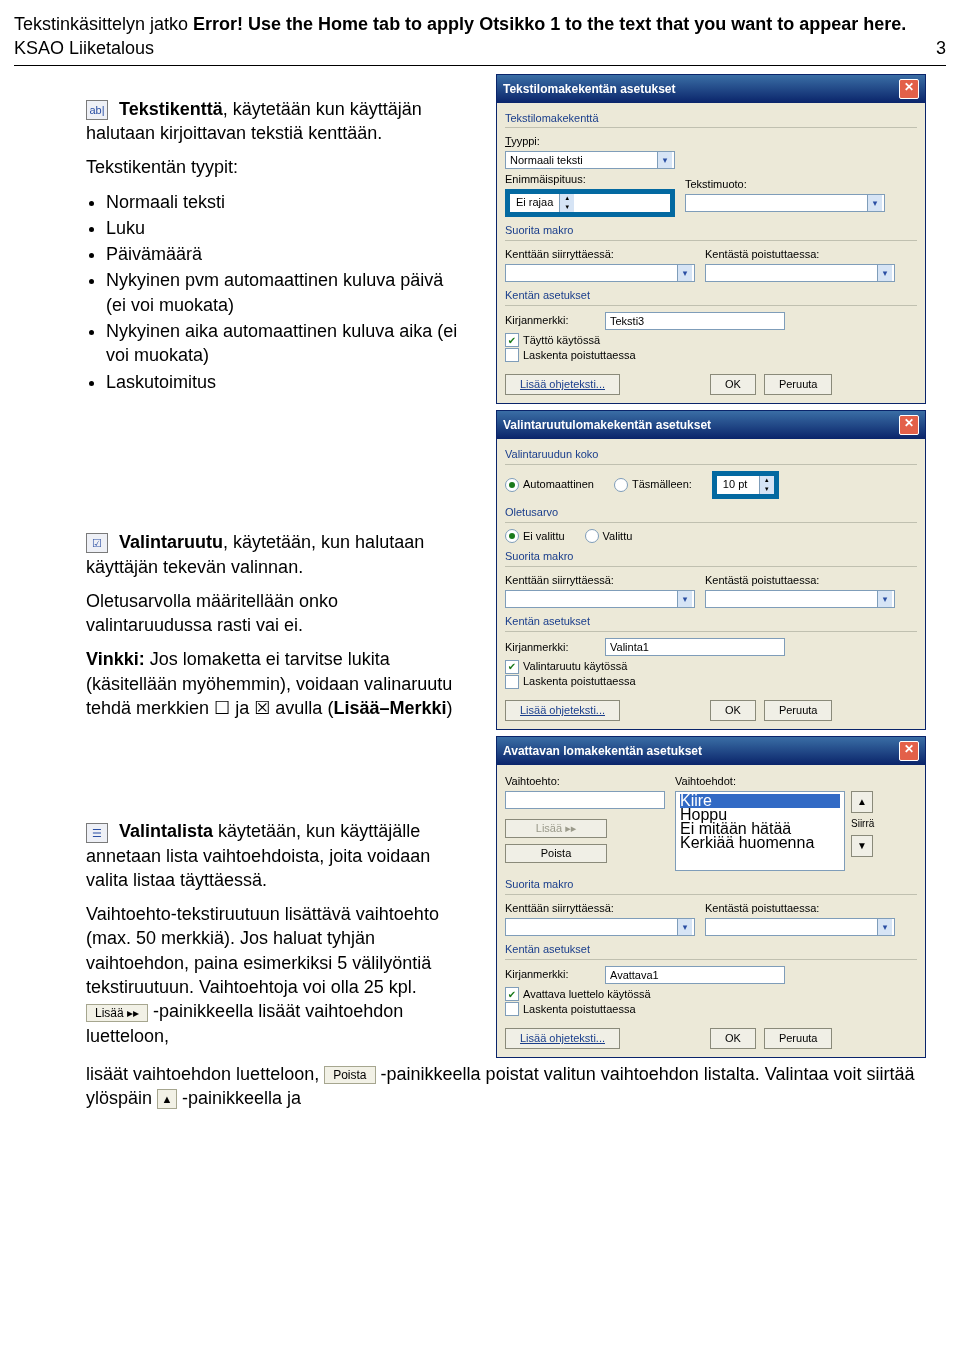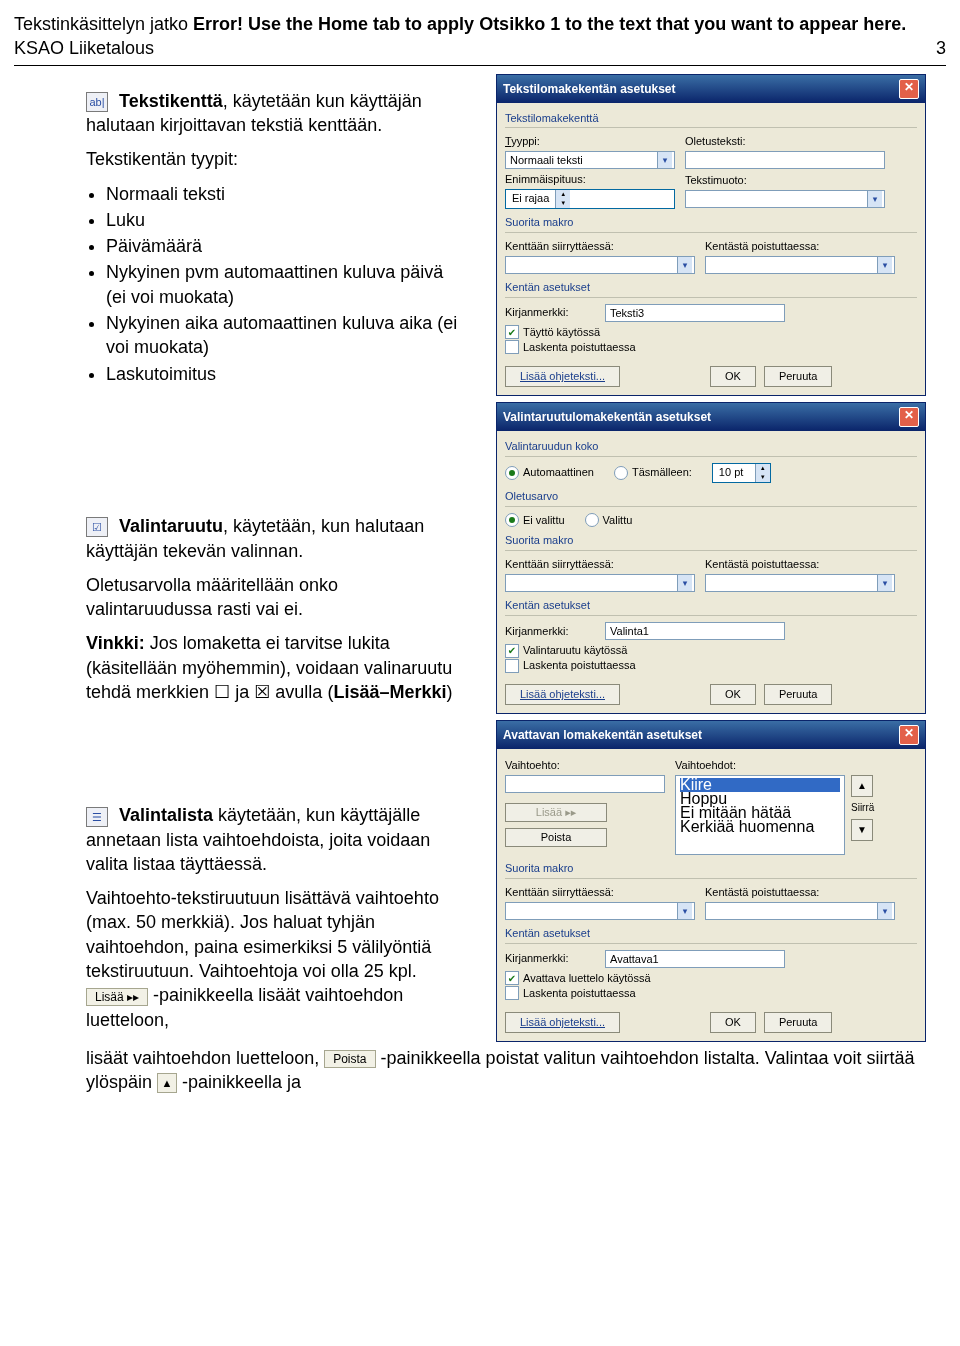--- a/index.html
+++ b/index.html
@@ -159,21 +159,21 @@
   .wbtn {
     border: 1px solid #8a8a7a;
     background: #f0efe6;
     padding: 2px 14px;
     font-size: 11px;
   }
   .link { color: #1a3e8c; text-decoration: underline; }
   .ul { text-decoration: underline; }
   .spin {
     display: inline-flex;
-    border: 1px solid #0369a1;
+    border: 5px solid #0369a1;
     background: #fff;
     height: 18px;
     font-size: 11px;
   }
   .spin .v { padding: 1px 6px; min-width: 30px; }
   .spin .arrows {
     border-left: 1px solid #7f9db9;
     display: flex; flex-direction: column;
     width: 14px;
   }
@@ -268,24 +268,20 @@
         <span>Tekstilomakekentän asetukset</span>
         <span class="xbtn">✕</span>
       </div>
       <div class="body">
         <div class="grp-label">Tekstilomakekenttä</div>
         <div class="sep"></div>
         <div class="row">
           <div class="field-col" style="width:170px">
             <label><span class="ul">T</span>yyppi:</label>
             <div class="combo">Normaali teksti</div>
-          </div>
-          <div class="field-col" style="width:200px">
-            <label>Oletusteksti:</label>
-            <div class="txtbox"></div>
           </div>
         </div>
         <div class="row">
           <div class="field-col" style="width:170px">
             <label>Enimmäispituus:</label>
             <div class="spin">
                 <span class="v">Ei rajaa</span>
                 <span class="arrows">
                   <span>▴</span>
                   <span>▾</span>

